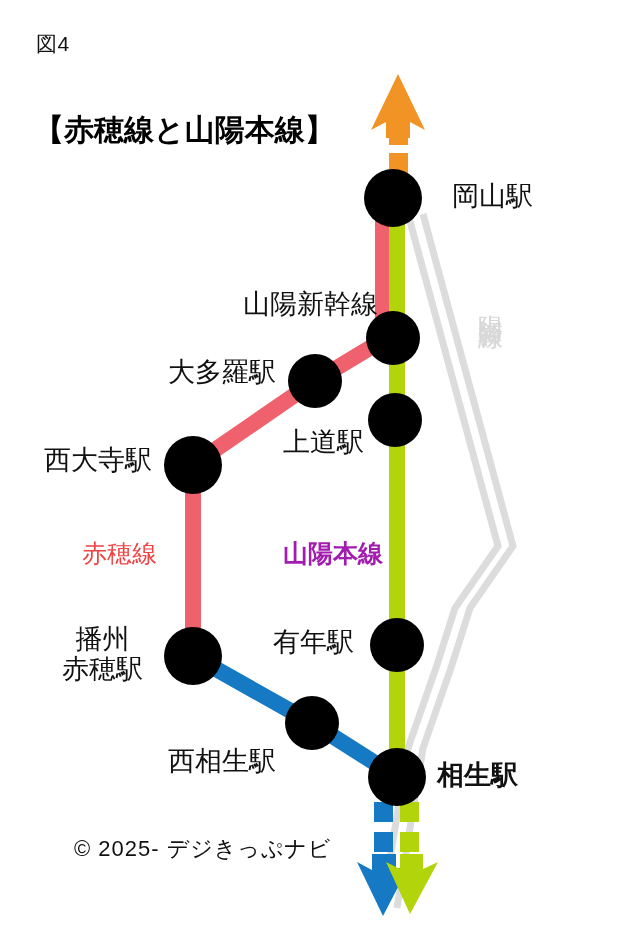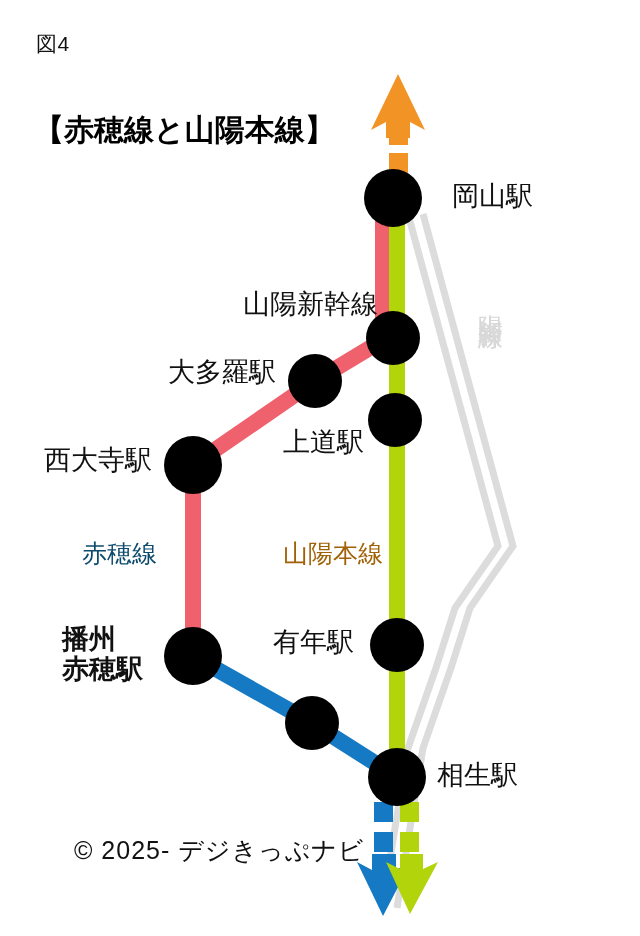--- a/index.html
+++ b/index.html
@@ -46,45 +46,44 @@
     position: absolute;
     left: 0;
     top: 0;
     width: 640px;
     height: 936px;
   }
   .copyright {
     position: absolute;
     left: 74px;
     top: 826px;
-    font-size: 25px;
+    font-size: 22px;
     color: #111111;
     white-space: nowrap;
     letter-spacing: 1px;
   }
   .stn-label {
     position: absolute;
     font-size: 27px;
     color: #111111;
     white-space: nowrap;
     line-height: 1.08;
   }
   .stn-label.two-line {
-    text-align: left;
+    text-align: center;
     line-height: 1.12;
-    font-weight: bold;
   }
   .line-label {
     position: absolute;
     font-size: 25px;
     white-space: nowrap;
     font-weight: normal;
   }
-  .label-akou { color: #0c4a6e; }
-  .label-sanyo { color: #a16207; }
+  .label-akou { color: #ef4444; }
+  .label-sanyo { color: #a21caf; font-weight: bold; }
   .shinkansen-label {
     position: absolute;
     left: 478px;
     top: 286px;
     font-size: 25px;
     color: #d8d8d8;
     writing-mode: vertical-rl;
     text-orientation: upright;
     letter-spacing: 3px;
     line-height: 1;
@@ -159,17 +158,18 @@
   <div class="line-label label-akou" style="left:82px; top:529px;">赤穂線</div>
   <div class="line-label label-sanyo" style="left:283px; top:529px;">山陽本線</div>
 
   <div class="stn-label" style="left:432px; top:174px;margin-left:20px;">岡山駅</div>
   <div class="stn-label" style="left:243px; top:282px;">山陽新幹線</div>
   <div class="stn-label" style="left:168px; top:338px;margin-top:12px;">大多羅駅</div>
   <div class="stn-label" style="left:283px; top:420px;">上道駅</div>
   <div class="stn-label" style="left:44px; top:438px;text-align:center;">西大寺駅</div>
   <div class="stn-label" style="left:273px; top:620px;">有年駅</div>
   <div class="stn-label two-line" style="left:62px; top:616px;">播州<br>赤穂駅</div>
-  <div class="stn-label" style="left:437px; top:753px;">相生駅</div>
+  <div class="stn-label" style="left:168px; top:739px;">西相生駅</div>
+  <div class="stn-label" style="left:437px; top:753px;font-weight:bold;">相生駅</div>
 
   <div class="copyright">© 2025- デジきっぷナビ</div>
 
 </div>
 
 </body></html>

